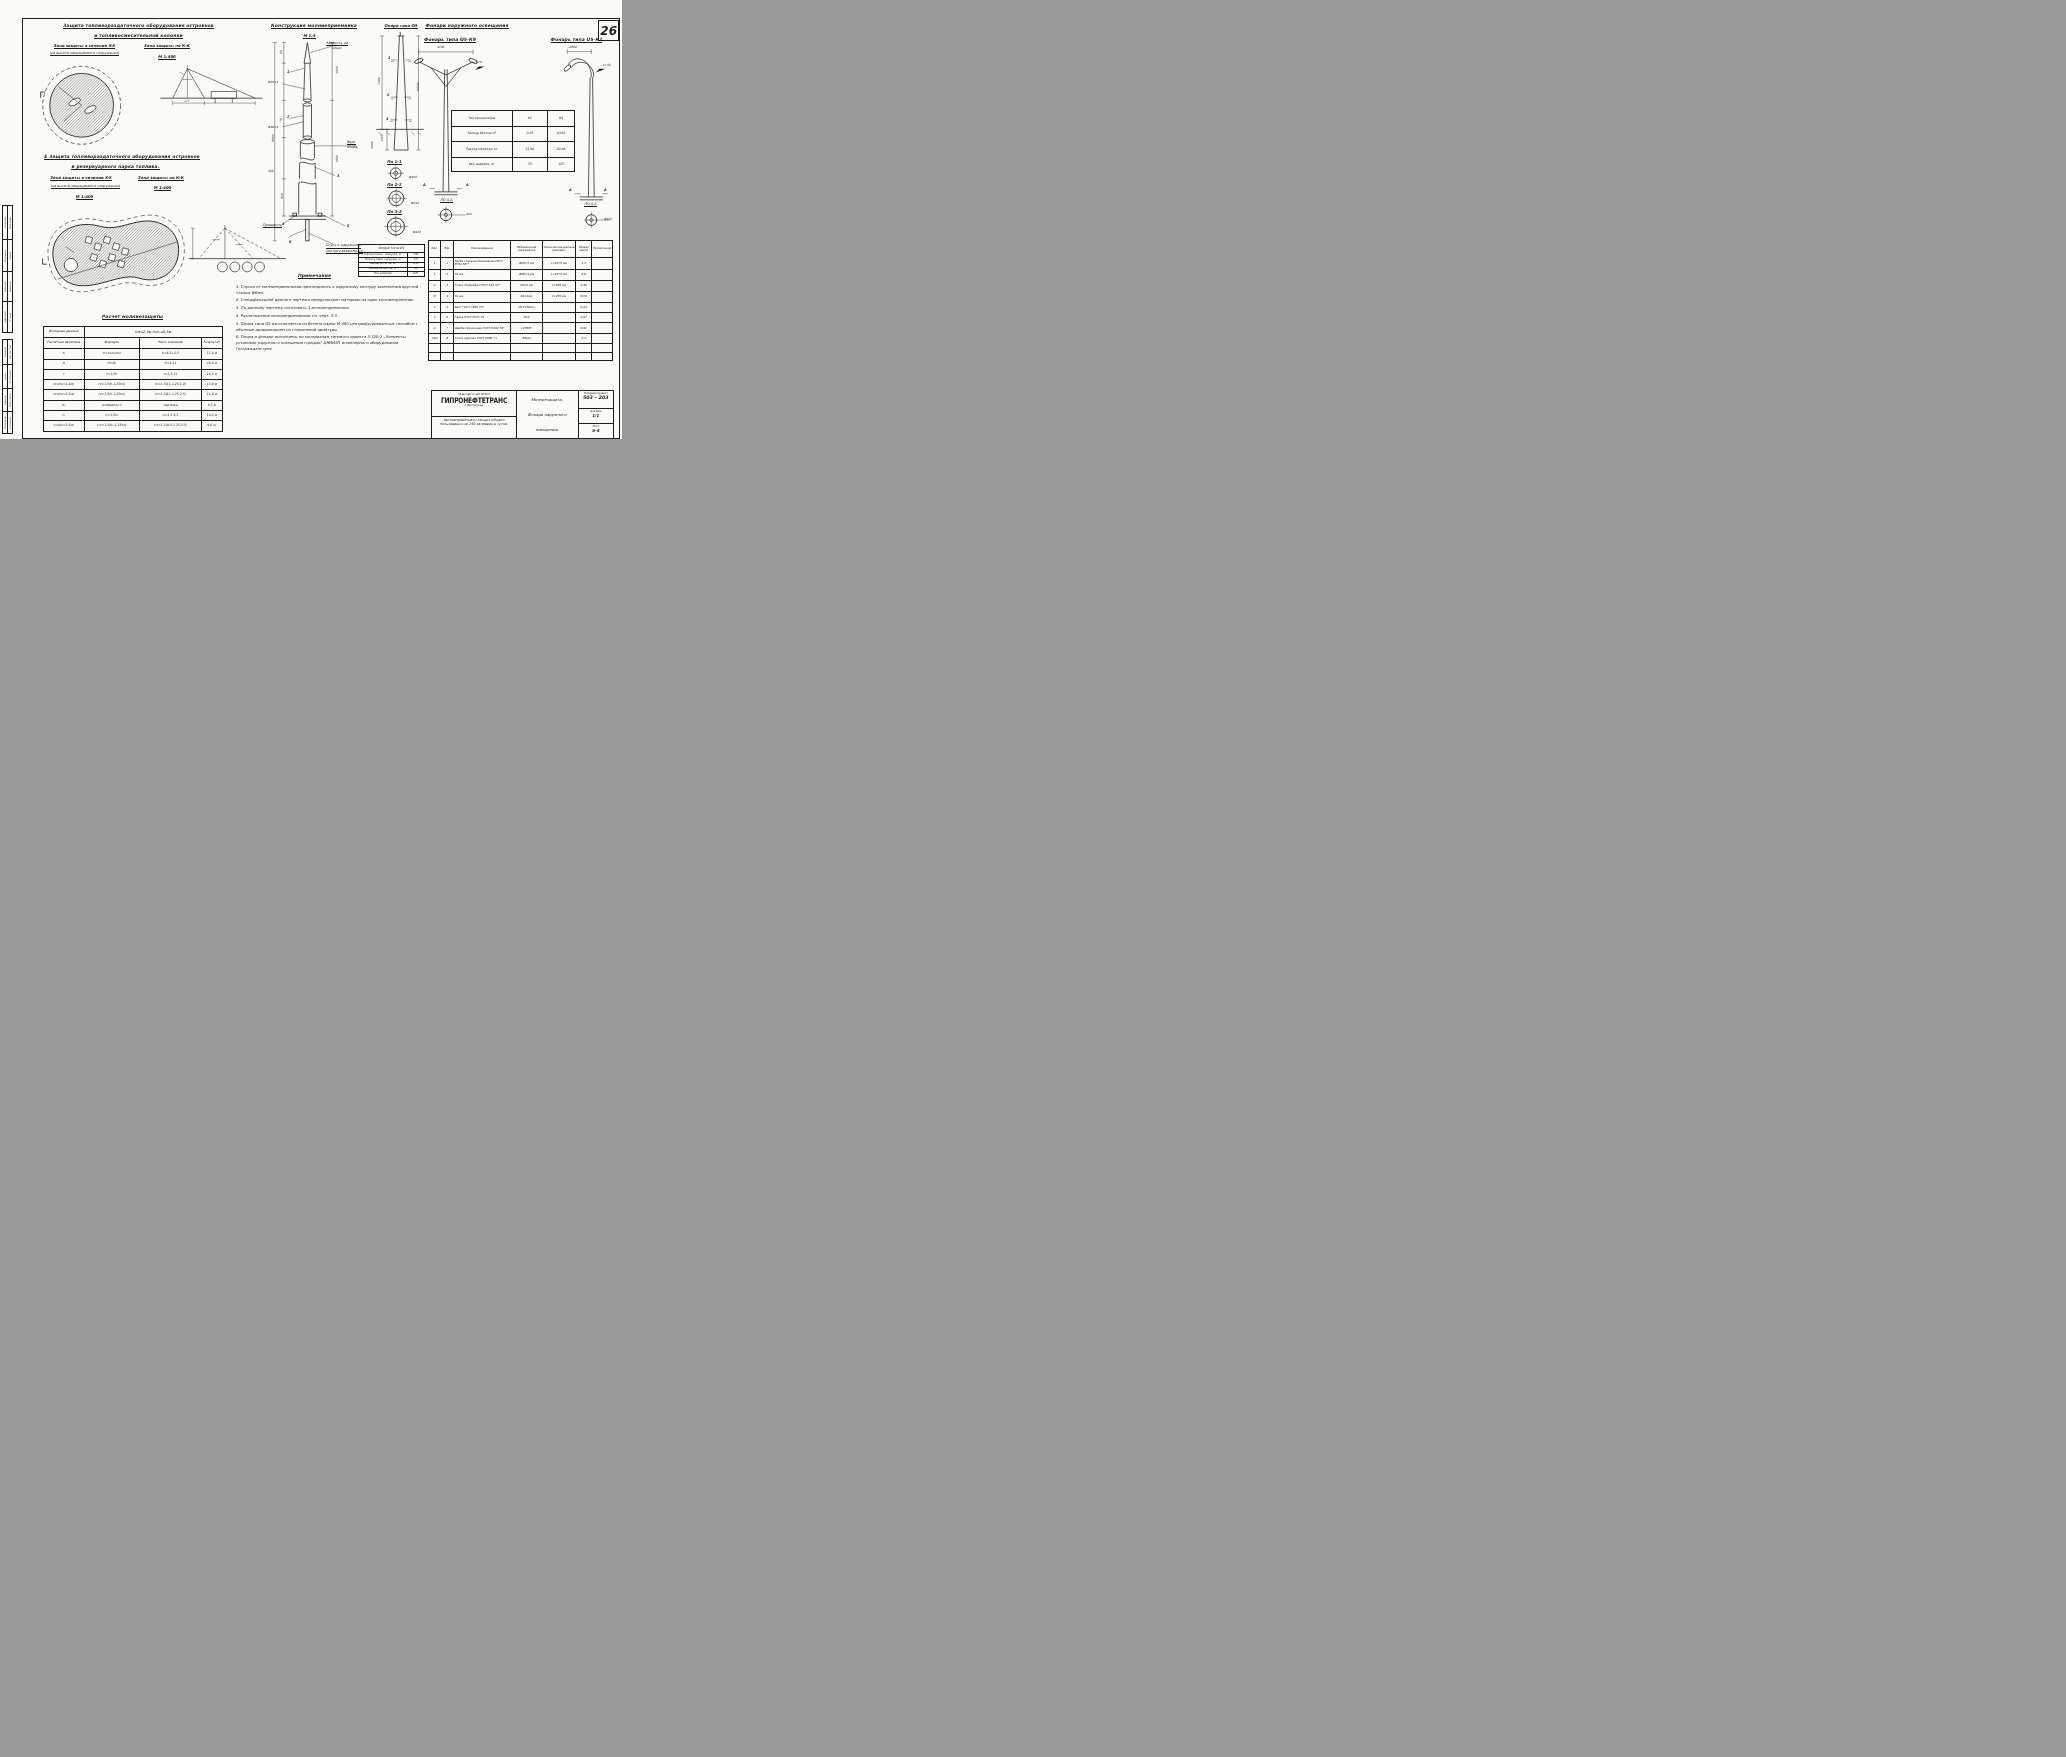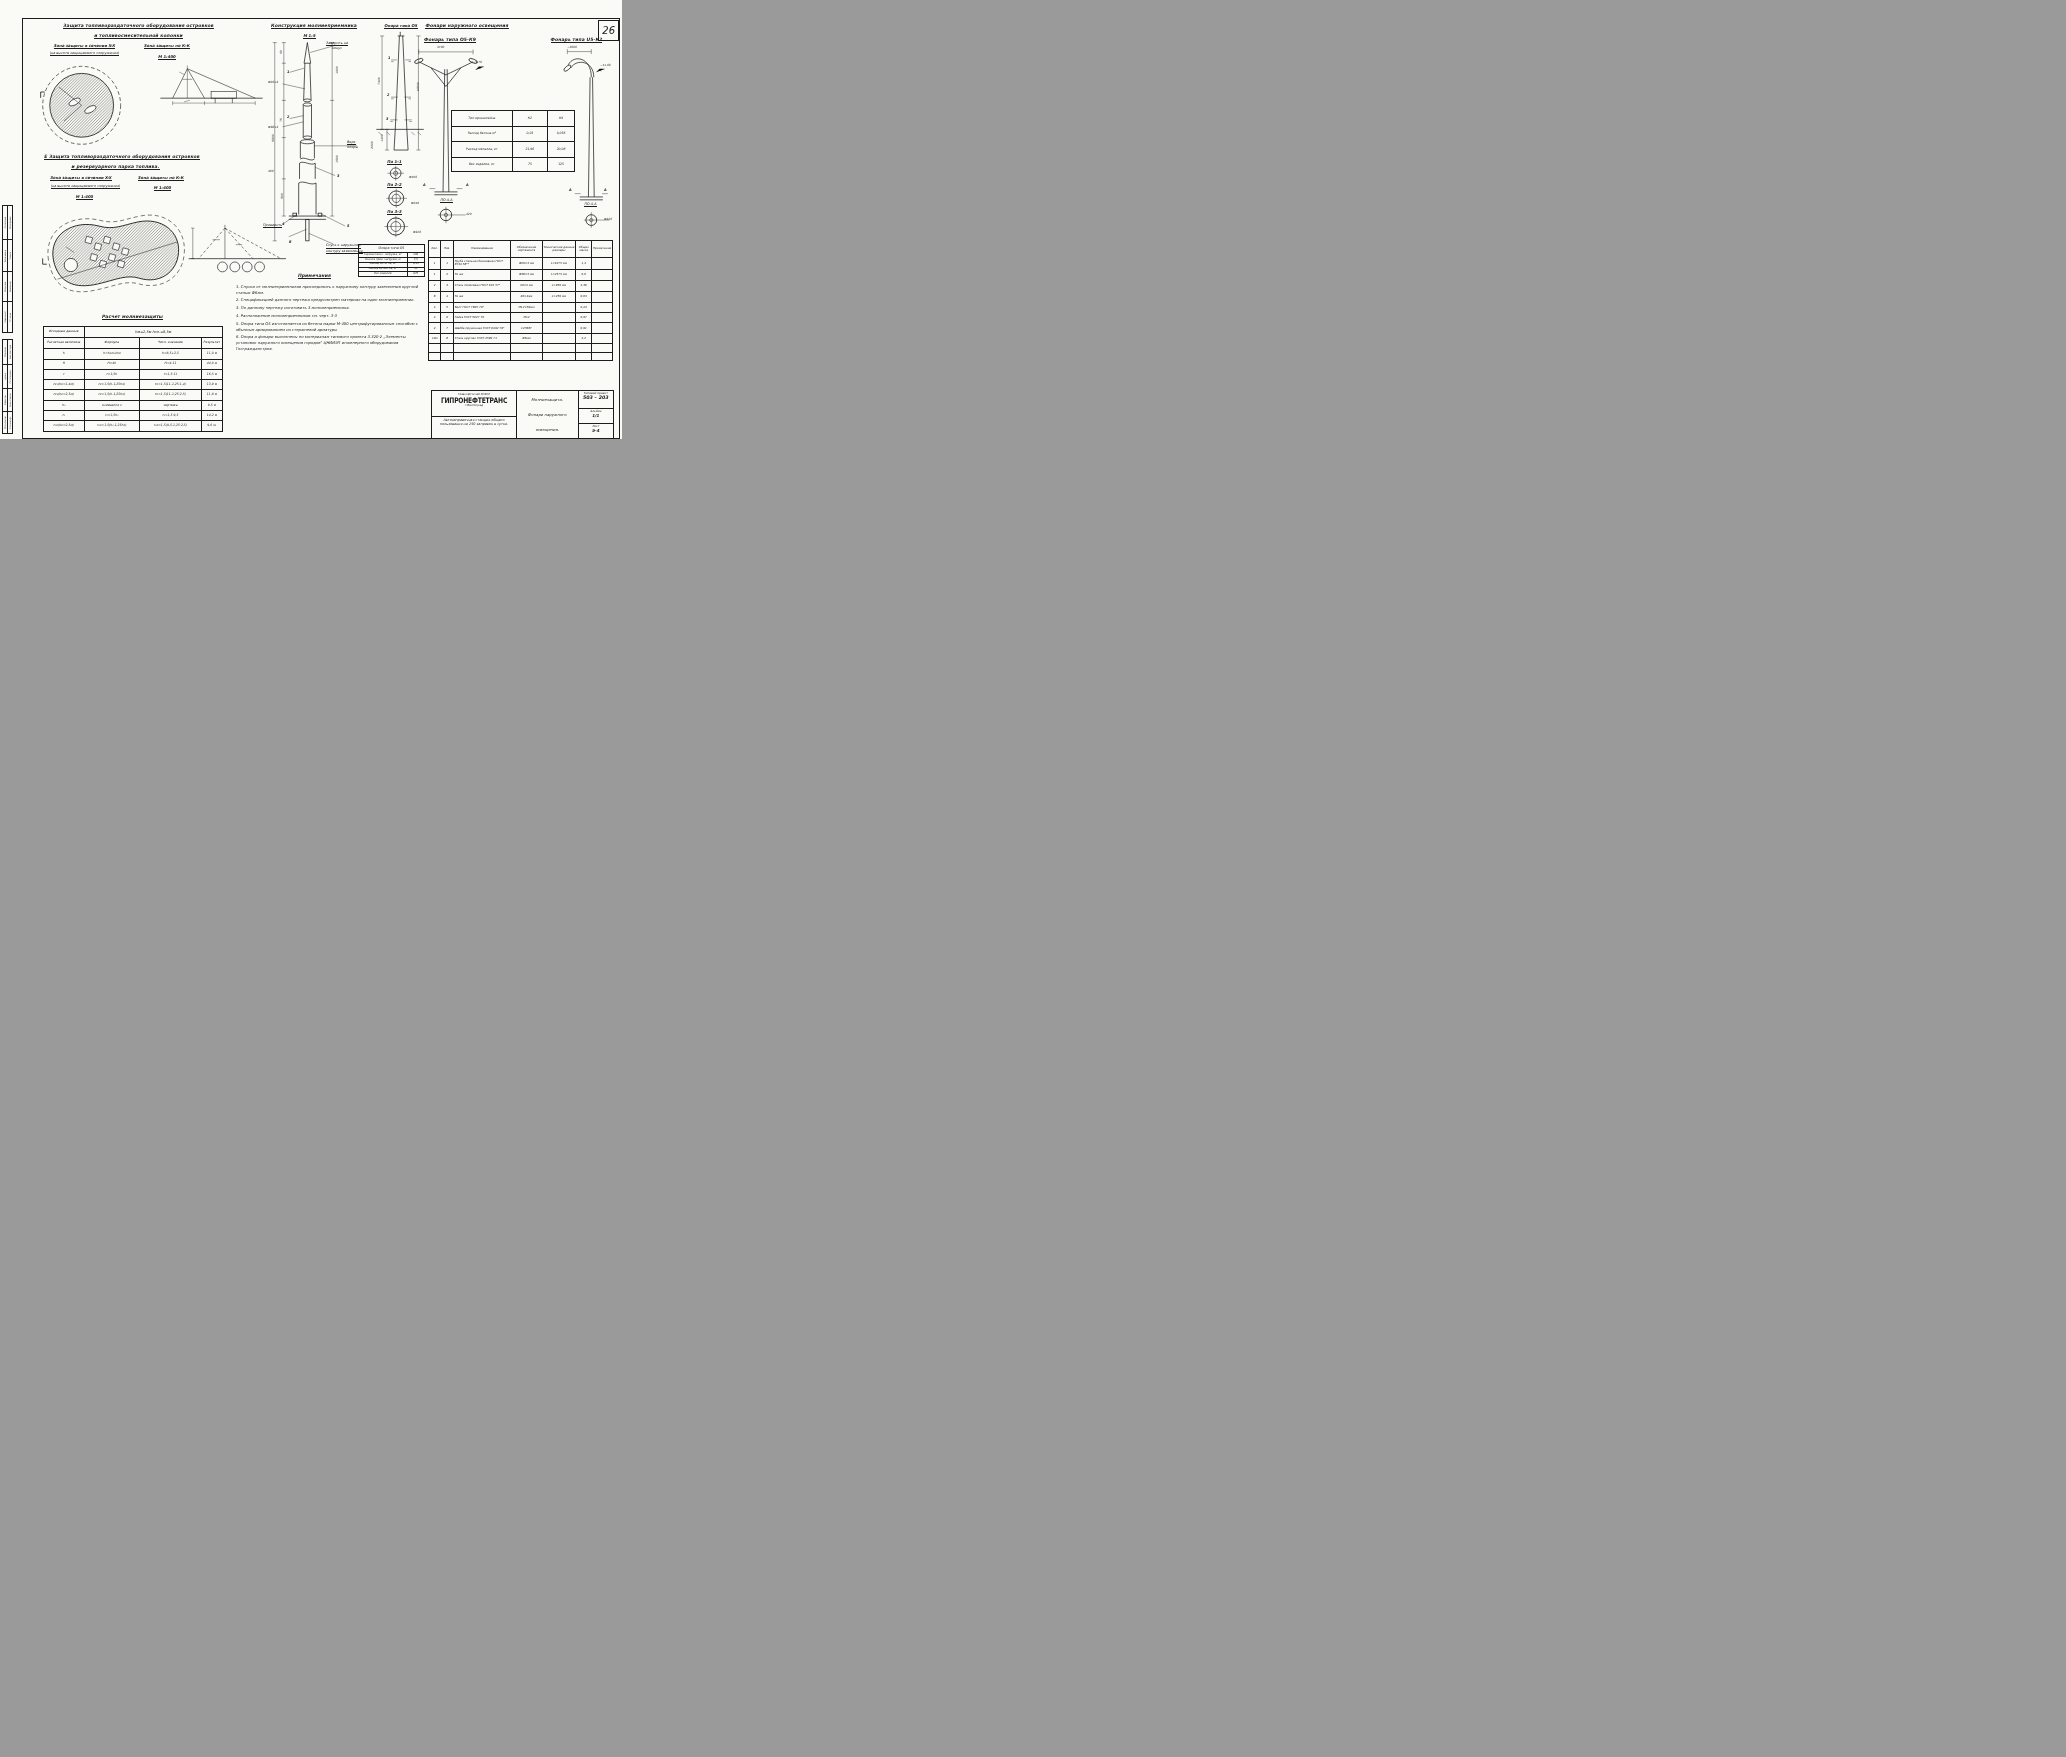--- a/index.html
+++ b/index.html
@@ -27,21 +27,21 @@
   padding:0 0.4px;text-align:center;height:4.1px;white-space:nowrap;overflow:hidden}
 </style>
 </head>
 <body>
 
 <div id="wrap">
 
   <div class="abs frame" style="left:21.5px;top:18px;width:596px;height:419px;border-top-width:1.7px"></div>
 
   <div class="abs" style="left:598px;top:20px;width:19.4px;height:19px;border:1px solid var(--ink);display:flex;align-items:center;justify-content:center">
-    <span class="hw" style="font-size:10px;font-weight:normal">26</span>
+    <span class="hw" style="font-size:12px;font-weight:bold">26</span>
   </div>
 
   <div class="abs" style="left:1.7px;top:333px;width:128px;height:9px;transform:rotate(-90deg);transform-origin:0 0">
     <table class="stampT" style="width:128px">
       <tbody>
           <tr>
         <td>Савицкий</td>
         <td>Кленова</td>
         <td>Блакшина</td>
         <td>Сомикова</td>

